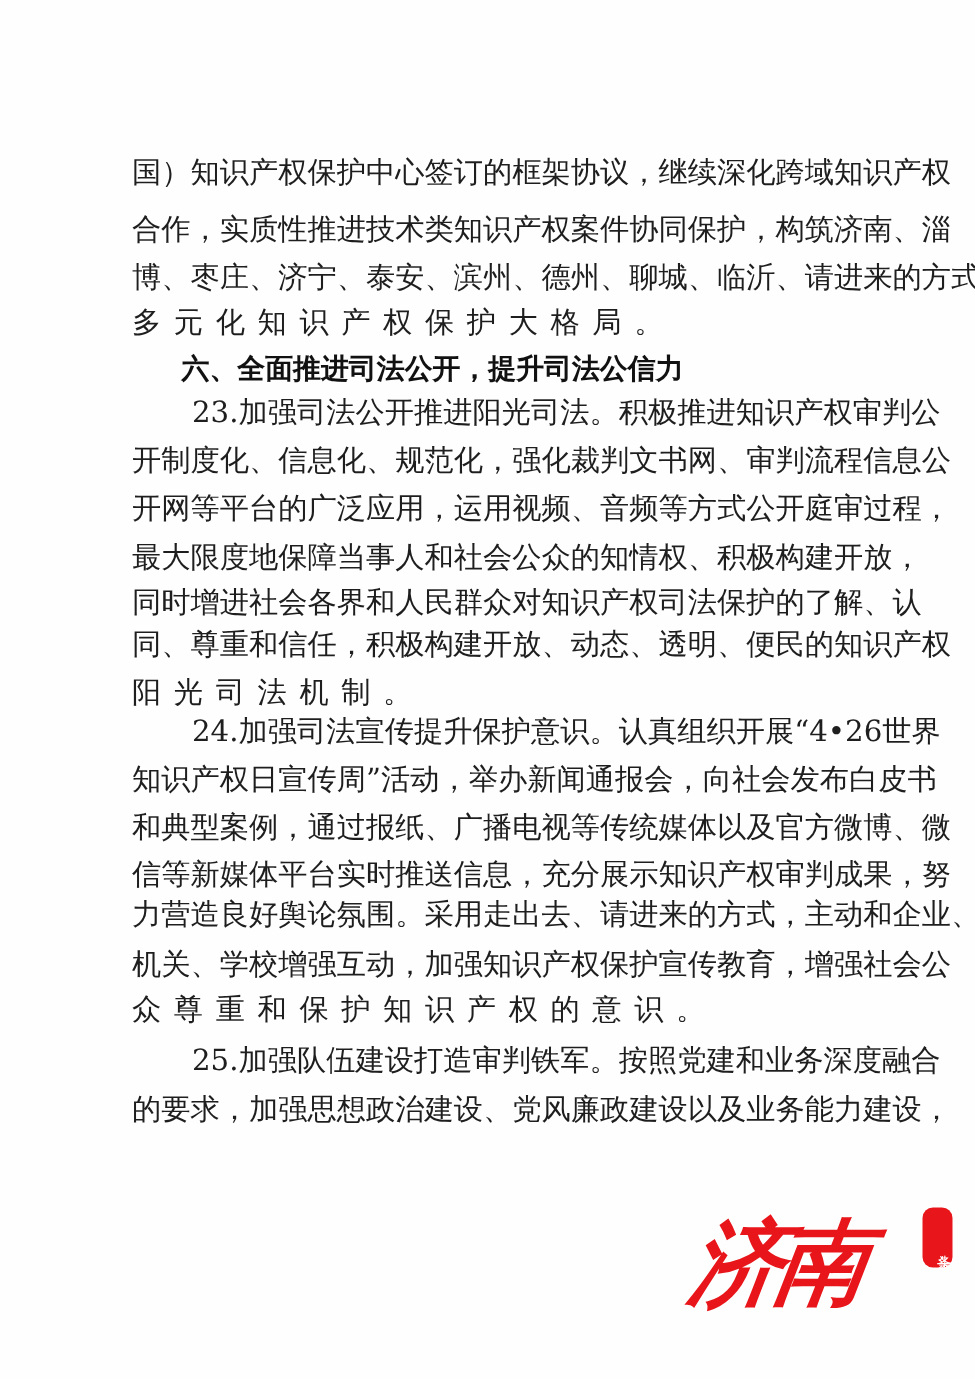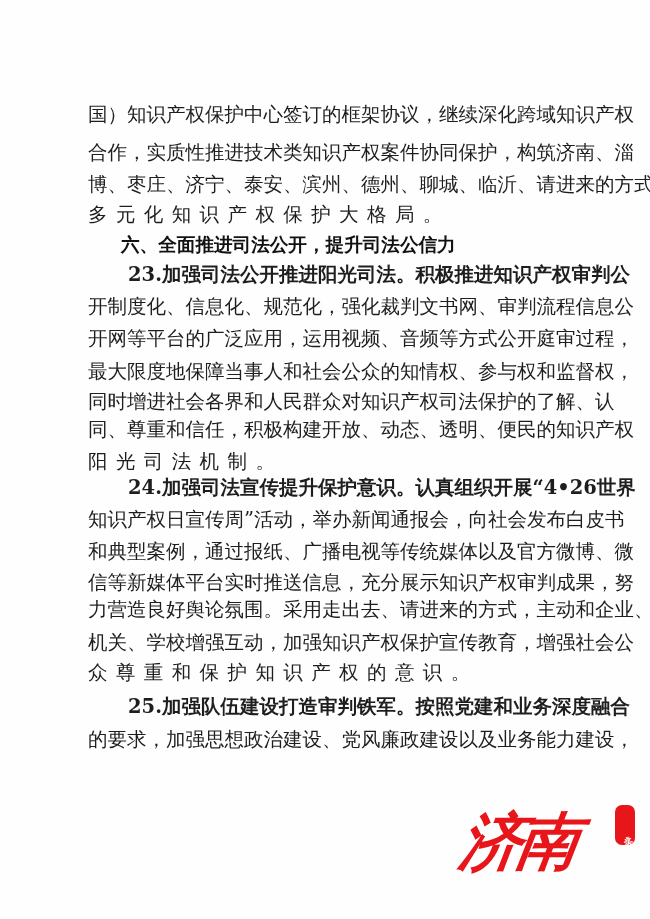--- a/index.html
+++ b/index.html
@@ -12,24 +12,24 @@
   .page { position: absolute; left: 0; top: 0; width: 650px; height: 787px; padding-left: 44px; }
   .line {
     position: absolute; left: 88px; width: 479px;
     height: 24px; line-height: 24px;
     font-size: 19.5px;
     white-space: nowrap;
     text-align: justify; text-align-last: justify;
     letter-spacing: 0;
   }
   .line.last { text-align-last: left; letter-spacing: 8.4px; }
-  .line.indent { left: 128px; width: 439px; font-weight: bold; }
+  .line.indent { left: 128px; width: 439px; }
   .heading {
     position: absolute; left: 121px; height: 26px; line-height: 26px;
-    font-family: Liberation Mono, monospace;
+    font-family: Liberation Serif, serif;
     font-weight: bold; font-size: 18.6px; white-space: nowrap; color: #111;
   }
   .watermark { position: absolute; left: 455px; top: 800px; width: 190px; height: 115px; }
   .wm-text {
     position: absolute; left: 6px; top: 2px;
     font-family: "DejaVu Serif", serif; font-weight: bold; font-style: italic;
     font-size: 62px; color: #e8161a; letter-spacing: -6px;
     transform: skewX(-8deg); line-height: 80px;
   }
   .wm-badge {
@@ -53,21 +53,21 @@
   <div class="line" style="top:103px">国）知识产权保护中心签订的框架协议，继续深化跨域知识产权</div>
   <div class="line" style="top:141px">合作，实质性推进技术类知识产权案件协同保护，构筑济南、淄</div>
   <div class="line" style="top:173px">博、枣庄、济宁、泰安、滨州、德州、聊城、临沂、请进来的方式</div>
   <div class="line last" style="top:203px">多元化知识产权保护大格局。</div>
 
   <div class="heading" style="top:234px">六、全面推进司法公开，提升司法公信力</div>
 
   <div class="line indent" style="top:263px">23.加强司法公开推进阳光司法。积极推进知识产权审判公</div>
   <div class="line" style="top:295px">开制度化、信息化、规范化，强化裁判文书网、审判流程信息公</div>
   <div class="line" style="top:327px">开网等平台的广泛应用，运用视频、音频等方式公开庭审过程，</div>
-  <div class="line" style="top:360px">最大限度地保障当事人和社会公众的知情权、参与权和监督权，</div>
+  <div class="line" style="top:360px">最大限度地保障当事人和社会公众的知情权、积极构建开放，</div>
   <div class="line" style="top:390px">同时增进社会各界和人民群众对知识产权司法保护的了解、认</div>
   <div class="line" style="top:418px">同、尊重和信任，积极构建开放、动态、透明、便民的知识产权</div>
   <div class="line last" style="top:450px">阳光司法机制。</div>
 
   <div class="line indent" style="top:476px">24.加强司法宣传提升保护意识。认真组织开展“4•26世界</div>
   <div class="line" style="top:508px">知识产权日宣传周”活动，举办新闻通报会，向社会发布白皮书</div>
   <div class="line" style="top:540px">和典型案例，通过报纸、广播电视等传统媒体以及官方微博、微</div>
   <div class="line" style="top:571px">信等新媒体平台实时推送信息，充分展示知识产权审判成果，努</div>
   <div class="line" style="top:598px">力营造良好舆论氛围。采用走出去、请进来的方式，主动和企业、</div>
   <div class="line" style="top:631px">机关、学校增强互动，加强知识产权保护宣传教育，增强社会公</div>

